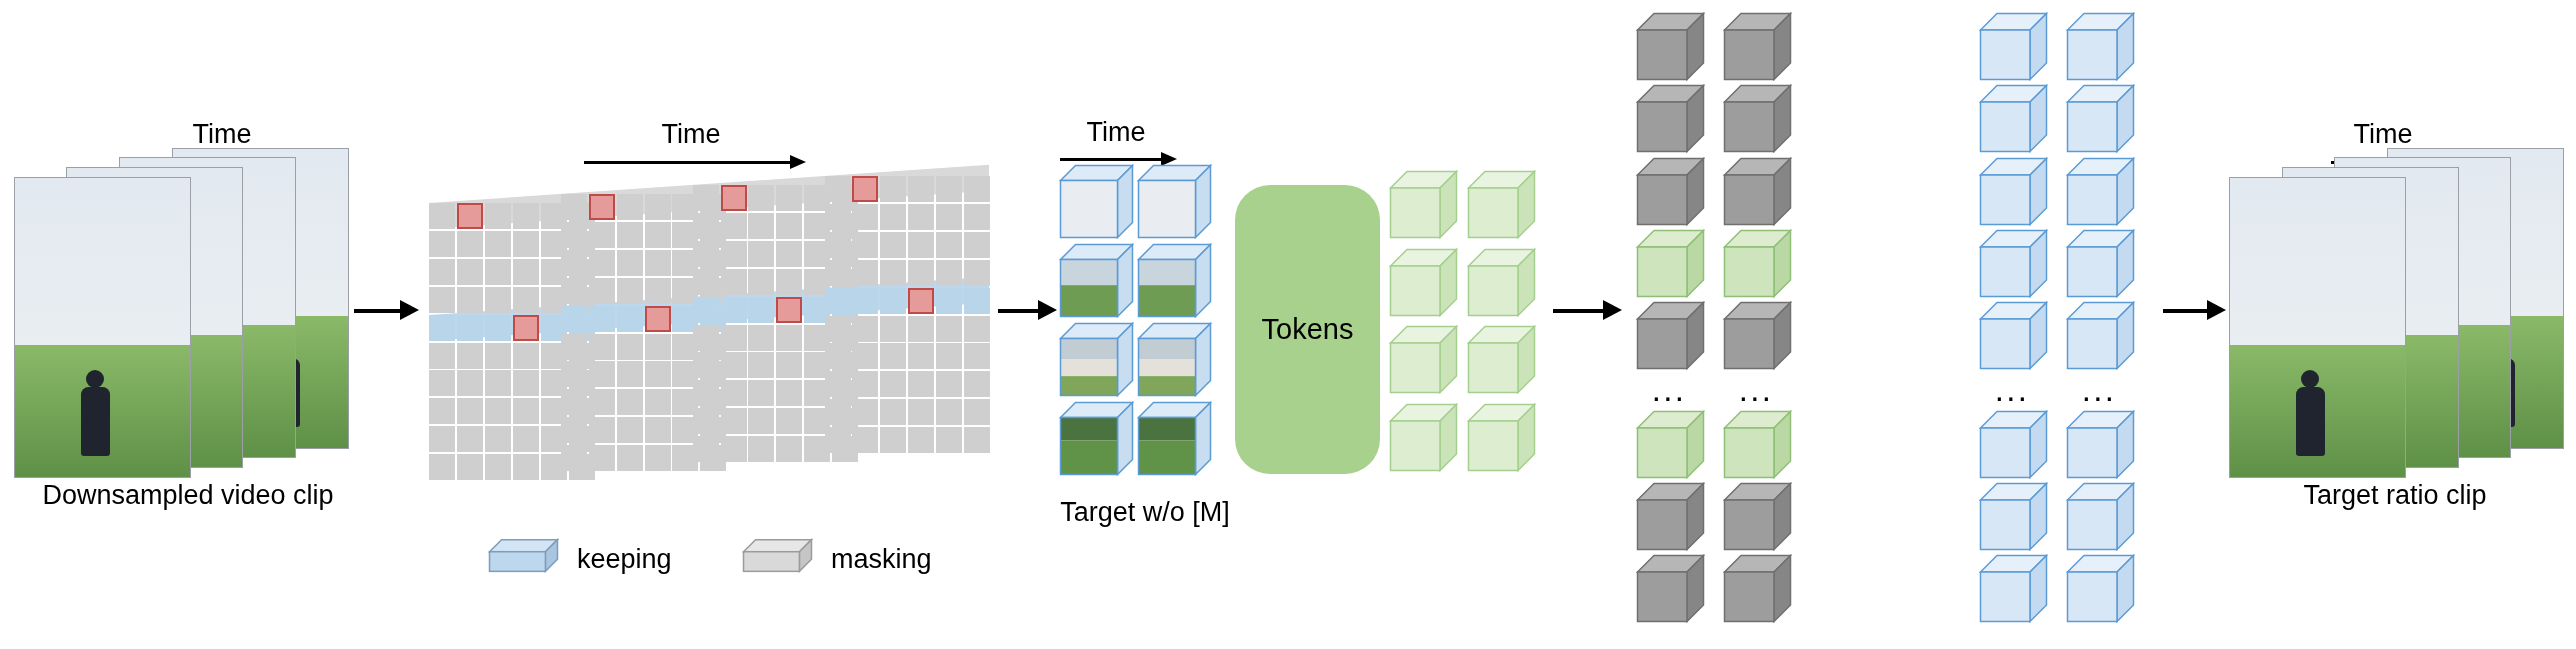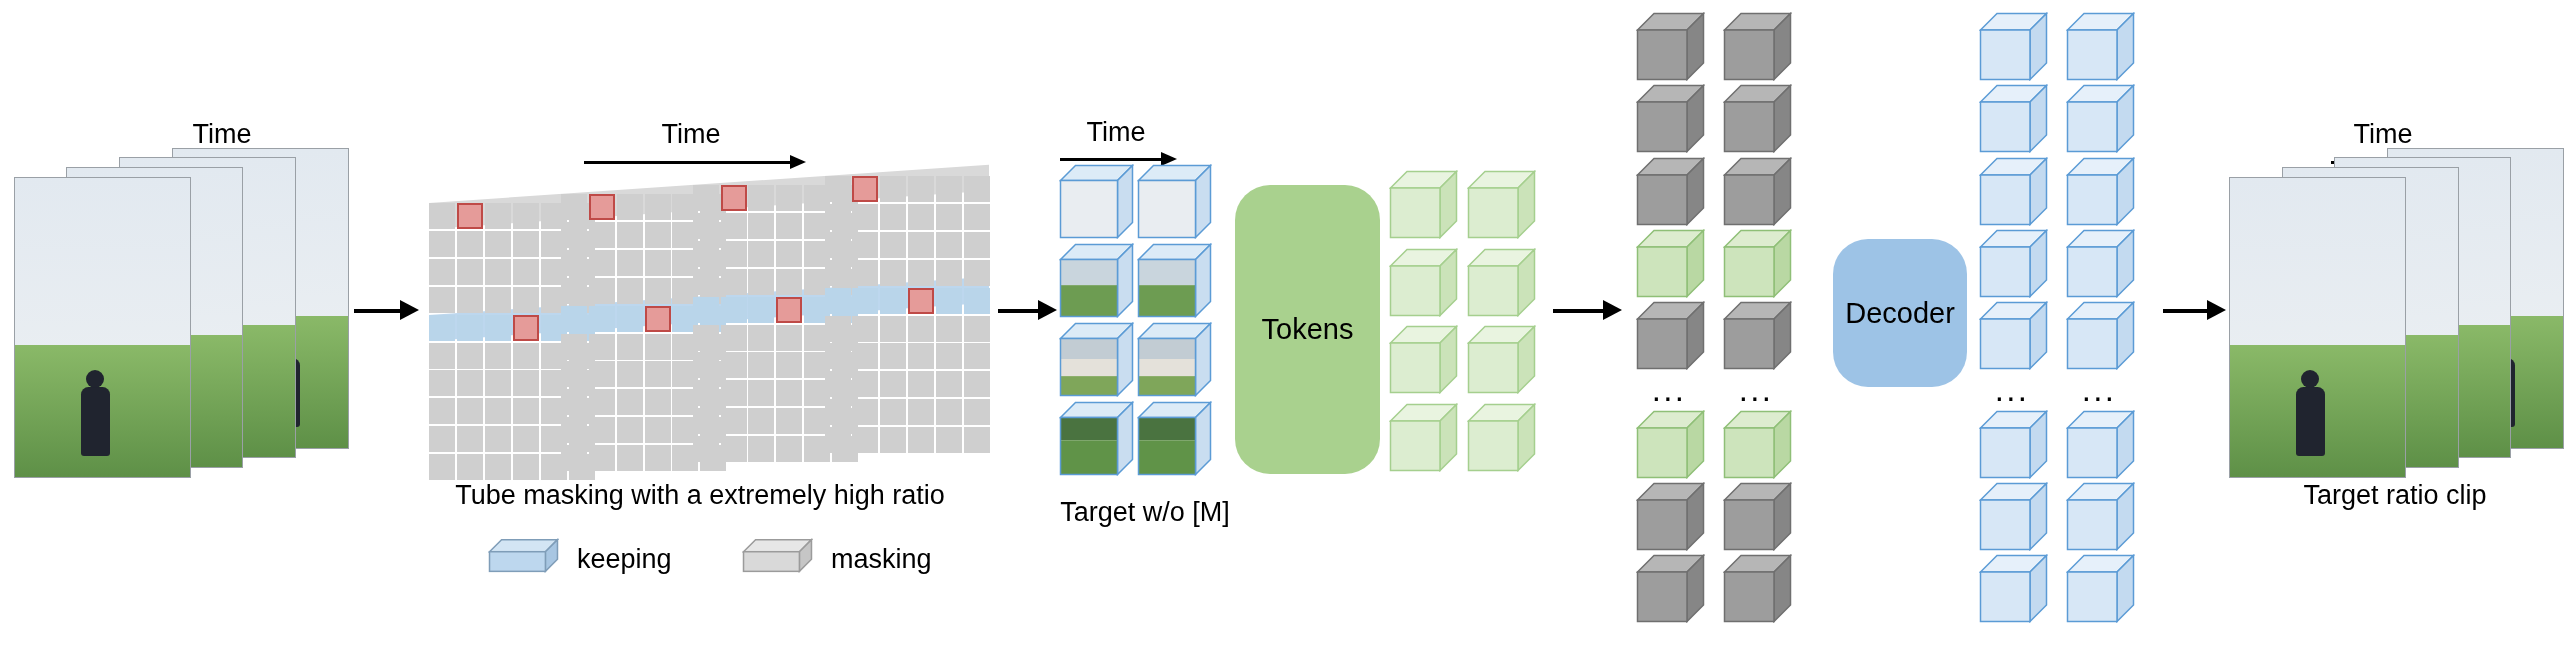--- a/index.html
+++ b/index.html
@@ -81,25 +81,22 @@
       <div class="head"></div>
     </div>
   <div class="arrow flow" style="left:2163px; top:300px; width:63px">
       <div class="line"></div>
       <div class="head"></div>
     </div>
 
   <div class="block" id="encoder" style="left: 1235px; top: 185px; width: 145px; height: 289px; background: rgb(169, 209, 142);">
     <span>Tokens</span>
   </div>
-  <div class="block" id="decoder" style="left: 1833px; top: 239px; width: 134px; height: 148px; background: rgb(157, 195, 230);">
-    <span>Decoder</span>
-  </div>
-
-  <div class="caption" style="left:700px;  top:480px">Tube masking with a extremely high ratio</div>
+
+  <div class="caption" style="left:188px;  top:480px">Downsampled video clip</div>
   <div class="caption" style="left:1145px; top:497px">Target w/o [M]</div>
   <div class="caption" style="left:2395px; top:480px">Target ratio clip</div>
 
   <div class="legend-label" style="left:577px;  top:544px">keeping</div>
   <div class="legend-label" style="left:831px; top:544px">masking</div>
 <div class="vframe" style="left: 172px; top: 148px; z-index: 7;">
       <div class="grass"></div>
       <div class="person" style="background: rgb(32, 36, 47); left: 98px; bottom: 21px;"></div>
     </div>
     <div class="vframe" style="left: 119px; top: 157px; z-index: 8;">

